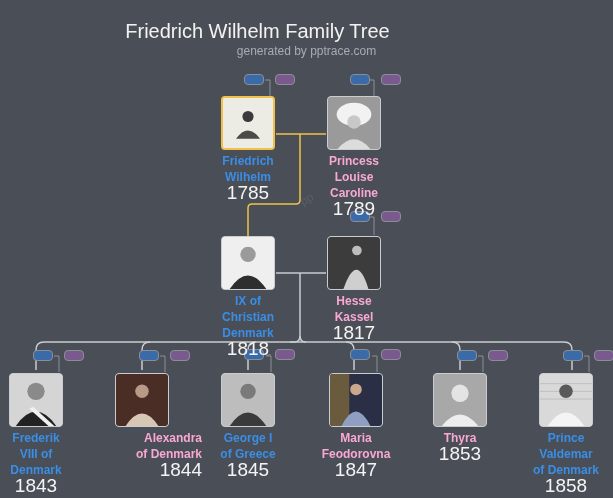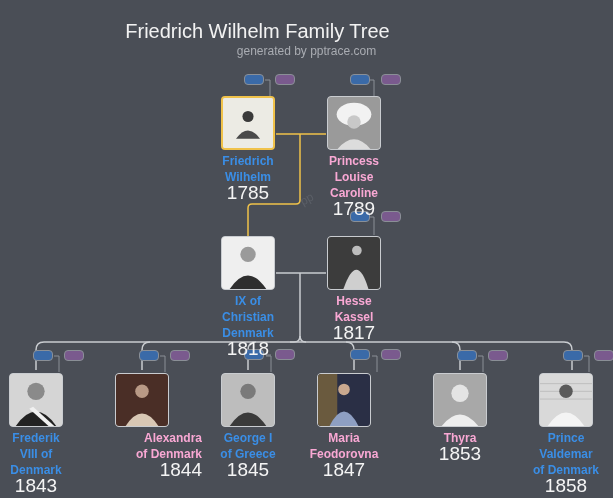--- a/index.html
+++ b/index.html
@@ -198,21 +198,21 @@
         <path d="M8 54 Q27 26 46 54 Z" fill="#3a3a3a"></path>
       </svg>
   </div>
   <div class="name m">
       <div>George I</div>
       <div>of Greece</div>
     </div>
   <div class="year">1845</div>
 </div>
 
-<div class="node" style="left:284px;top:373px;">
+<div class="node" style="left:296px;top:373px;">
   <div class="photo">
     <svg viewBox="0 0 54 54">
         <rect width="54" height="54" fill="#2a2f45"></rect>
         <rect width="20" height="54" fill="#6a5a3e"></rect>
         <circle cx="27" cy="16" r="6" fill="#c9a88e"></circle>
         <path d="M12 54 Q27 24 42 54 Z" fill="#8e9fc2"></path>
       </svg>
   </div>
   <div class="name f">
       <div>Maria</div>

